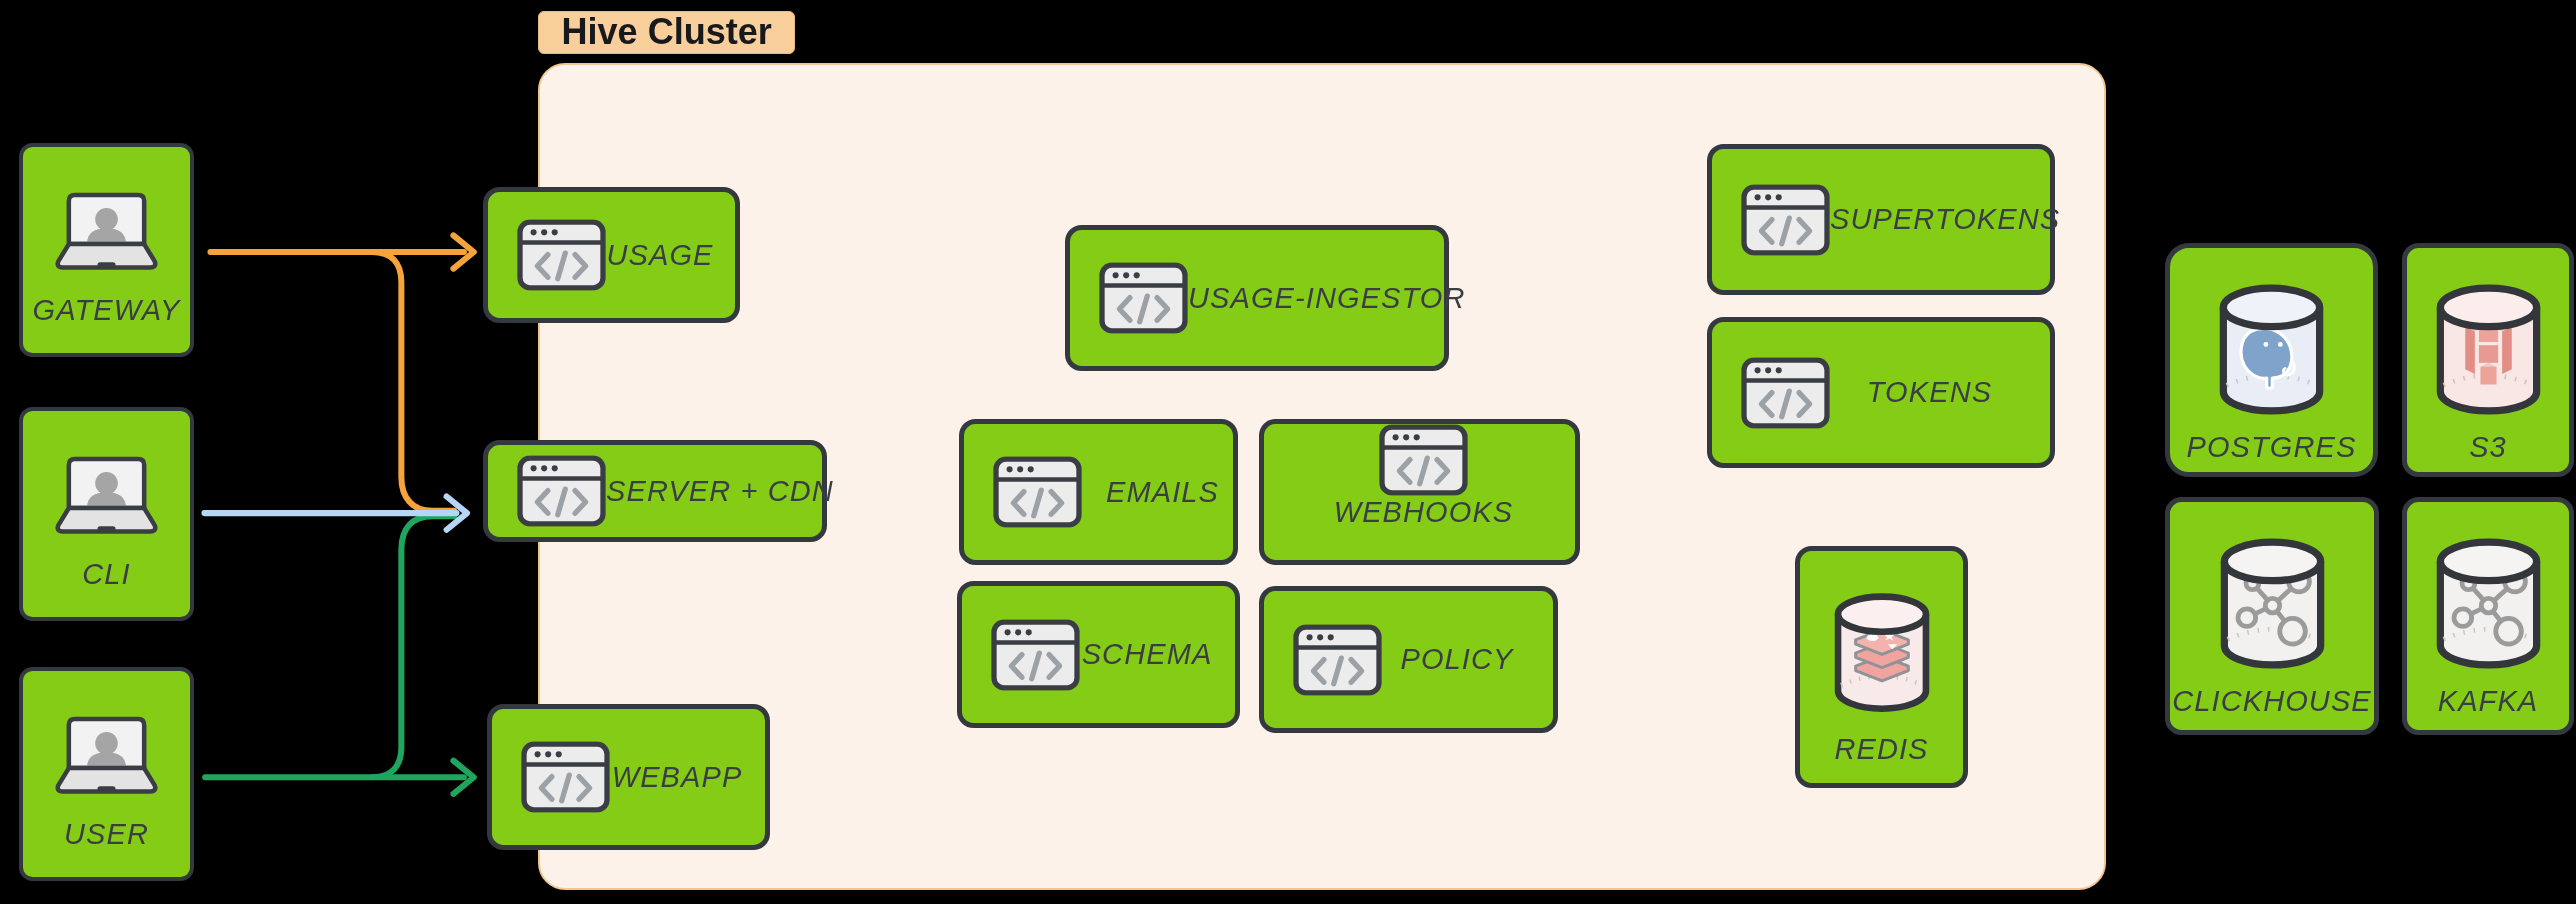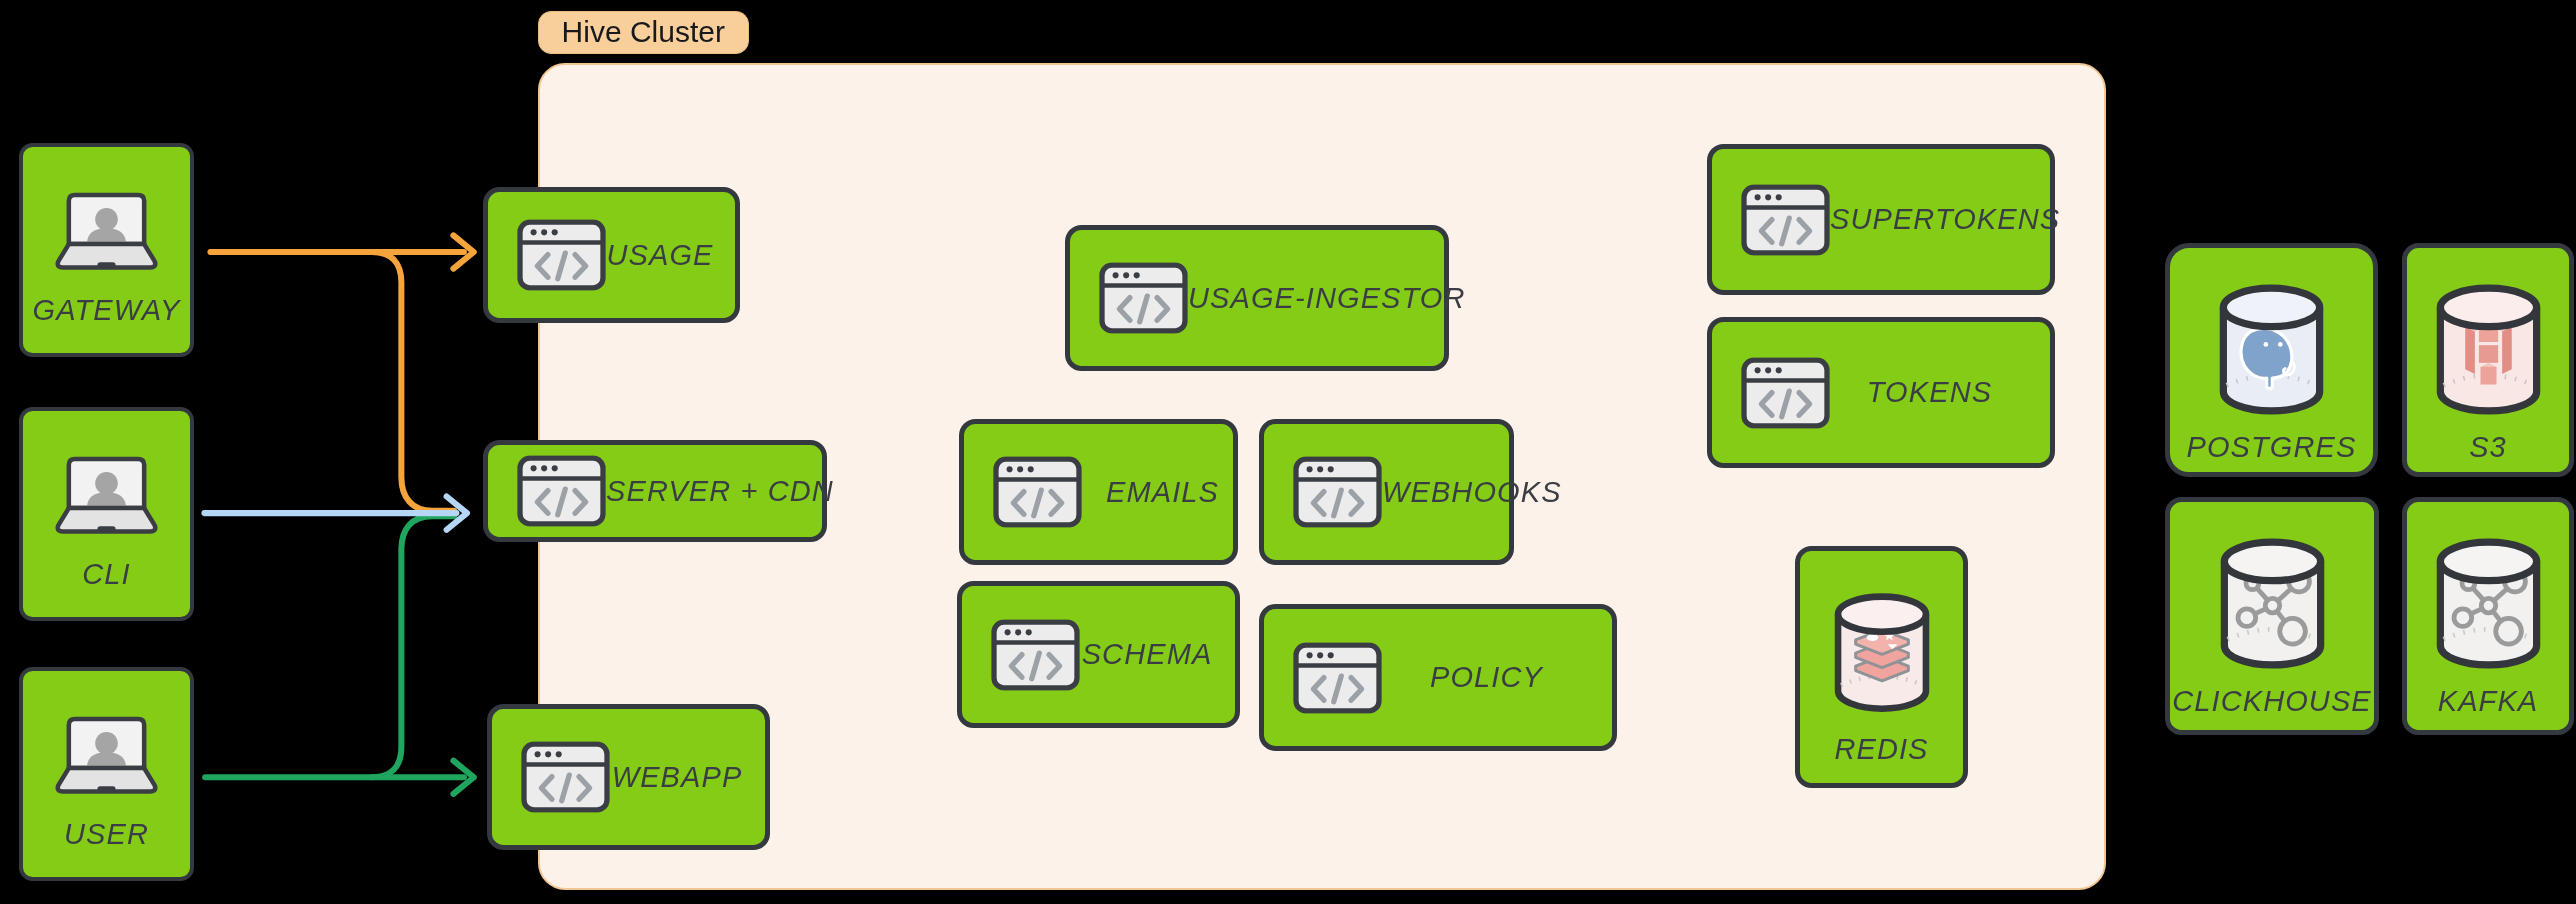--- a/index.html
+++ b/index.html
@@ -7,35 +7,35 @@
          font-family:"Liberation Sans",sans-serif;}
   
   .node{position:absolute;box-sizing:border-box;background:#84cc16;border:5.3px solid #343940;
         border-radius:16.6px;}
   .lbl{font-style:italic;font-weight:500;color:#3A3E44;font-size:29px;letter-spacing:1.1px;
        white-space:nowrap;}
   
   .cluster{position:absolute;left:538px;top:63px;width:1568px;height:827px;background:#FDF2E9;
            border:2.3px solid #F2C693;border-radius:27px;box-sizing:border-box;}
   .cluster-pill{position:absolute;left:538px;top:10.6px;height:43px;padding:0 22.6px;
-                background:#F8CE9B;border:1.5px solid #EBBA7E;border-radius:13px;box-sizing:border-box;
-                display:flex;align-items:center;font-size:30px;font-weight:400;color:#17191C;
+                background:#F8CE9B;border:1.5px solid #EBBA7E;border-radius:6px;box-sizing:border-box;
+                display:flex;align-items:center;font-size:36px;font-weight:700;color:#17191C;
                 letter-spacing:0px;}
   
   .service{display:flex;align-items:center;padding:0 21px 0 29px;}
   .service .icon-browser{width:89px;height:72px;flex:none;}
   .service .lbl{flex:1;text-align:center;}
   #svc-usage{left:483px;top:187px;width:257px;height:136px;}
   #svc-server-cdn{left:483px;top:440px;width:344px;height:102px;}
   #svc-webapp{left:487px;top:704px;width:283px;height:146px;}
   #svc-usage-ingestor{left:1065px;top:225px;width:384px;height:146px;}
   #svc-emails{left:959px;top:419px;width:279px;height:146px;gap:24px;}
-  #svc-webhooks{left:1259px;top:419px;width:255px;height:146px;}
+  #svc-webhooks{left:1259px;top:419px;width:321px;height:146px;flex-direction:column;}
   #svc-schema{left:957px;top:581px;width:283px;height:147px;}
-  #svc-policy{left:1259px;top:604px;width:358px;height:147px;}
+  #svc-policy{left:1259px;top:586px;width:299px;height:147px;}
   #svc-supertokens{left:1707px;top:144px;width:348px;height:151px;}
   #svc-tokens{left:1707px;top:317px;width:348px;height:151px;}
   
   .vert{display:flex;flex-direction:column;align-items:center;}
   .client{width:175px;height:214px;border-width:4.5px;border-radius:13.6px;}
   .client svg{width:113px;height:82px;margin-top:44px;flex:none;}
   .client .lbl{margin-top:21px;}
   #cl-gateway{left:19px;top:143px;}
   #cl-cli{left:19px;top:407px;}
   #cl-user{left:19px;top:667px;}

